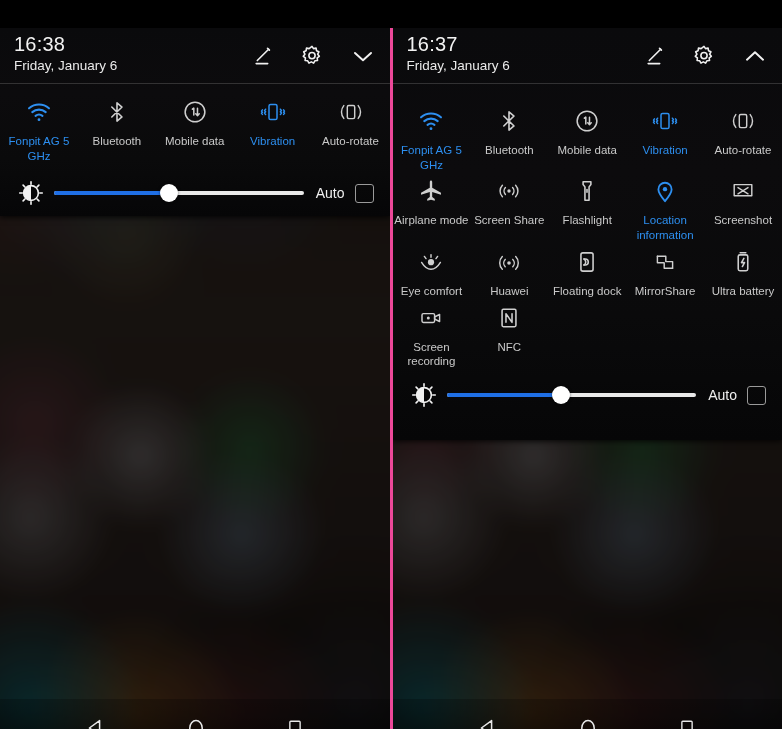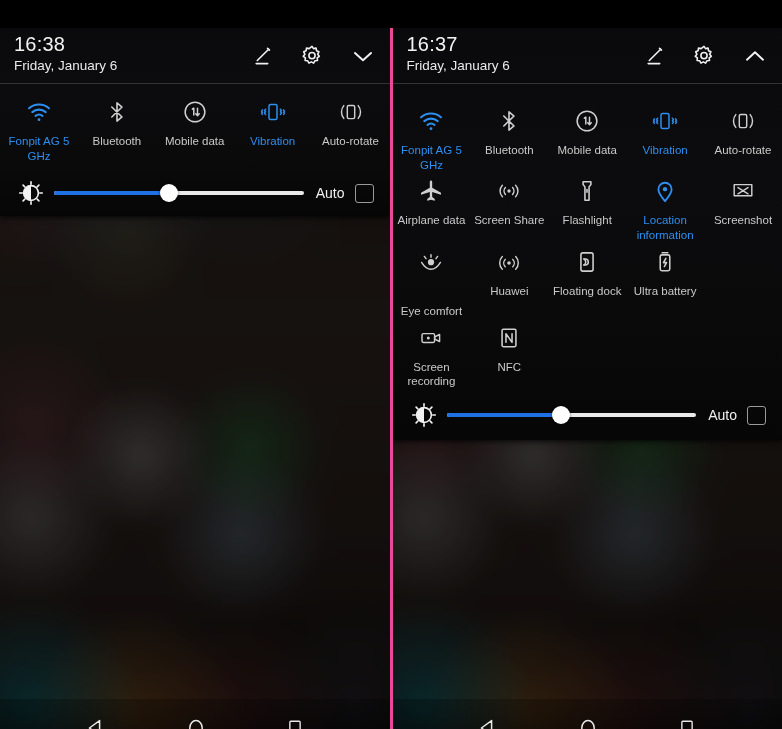--- a/index.html
+++ b/index.html
@@ -331,21 +331,21 @@
               <div class="tile-lbl">Auto-rotate</div>
             </div>
           </div>
           <div class="trow">
             <div class="tile" style="cursor: pointer;">
               <div class="tile-ico">
                 <svg width="26" height="26" viewBox="0 0 24 24" fill="#cfcfcf" stroke="none">
                   <path d="M12 2.2c.62 0 1.1.62 1.1 1.4v5.3l8.1 4.6v1.9l-8.1-2.5v4.7l2.4 1.8v1.5L12 20.1l-3.5.8v-1.5l2.4-1.8v-4.7l-8.1 2.5v-1.9l8.1-4.6V3.6c0-.78.48-1.4 1.1-1.4z"></path>
                 </svg>
               </div>
-              <div class="tile-lbl">Airplane data</div>
+              <div class="tile-lbl">Airplane mode</div>
             </div>
             <div class="tile" style="cursor: pointer;">
               <div class="tile-ico">
                 <svg width="28" height="26" viewBox="0 0 28 24" fill="none" stroke="#cfcfcf" stroke-width="1.45" stroke-linecap="round">
                   <circle cx="14" cy="12" r="1.7" fill="#cfcfcf" stroke="none"></circle>
                   <path d="M10.4 8.6a5 5 0 0 0 0 6.8"></path>
                   <path d="M17.6 8.6a5 5 0 0 1 0 6.8"></path>
                   <path d="M7.4 6.2a8.4 8.4 0 0 0 0 11.6"></path>
                   <path d="M20.6 6.2a8.4 8.4 0 0 1 0 11.6"></path>
                 </svg>
@@ -374,21 +374,21 @@
               <div class="tile-ico">
                 <svg width="28" height="26" viewBox="0 0 28 24" fill="none" stroke="#cfcfcf" stroke-width="1.45" stroke-linecap="round" stroke-linejoin="round">
                   <path d="M5.2 5.6h17.6v11.2H5.2z"></path>
                   <path d="M9 8.6l10 6.2M19 8.6l-10 6.2"></path>
                 </svg>
               </div>
               <div class="tile-lbl">Screenshot</div>
             </div>
           </div>
           <div class="trow">
-            <div class="tile" style="cursor: pointer; gap: 20px;">
+            <div class="tile" style="cursor: pointer;">
               <div class="tile-ico">
                 <svg width="28" height="24" viewBox="0 0 28 24" fill="none" stroke="#cfcfcf" stroke-width="1.45" stroke-linecap="round" stroke-linejoin="round">
                   <path d="M4.6 12.4c2.8 4.6 6.2 6.9 9.4 6.9s6.6-2.3 9.4-6.9"></path>
                   <ellipse cx="14" cy="12.2" rx="3.1" ry="3.1" fill="#cfcfcf" stroke="none"></ellipse>
                   <path d="M14 4.6v2.6M7.4 6.4l1.6 2.2M20.6 6.4l-1.6 2.2"></path>
                 </svg>
               </div>
               <div class="tile-lbl">Eye comfort</div>
             </div>
             <div class="tile" style="cursor: pointer;">
@@ -405,20 +405,31 @@
             </div>
             <div class="tile" style="cursor: pointer;">
               <div class="tile-ico">
                 <svg width="26" height="26" viewBox="0 0 24 24" fill="none" stroke="#cfcfcf" stroke-width="1.45" stroke-linecap="round" stroke-linejoin="round">
                   <rect x="6.4" y="3.6" width="11.2" height="16.8" rx="1.8"></rect>
                   <path d="M9.2 9.2a3.2 3.2 0 0 1 0 5.6"></path>
                   <path d="M9.2 9.2h1.2a2.8 2.8 0 0 1 0 5.6H9.2"></path>
                 </svg>
               </div>
               <div class="tile-lbl">Floating dock</div>
+            </div>
+            <div class="tile" style="cursor: pointer;">
+              <div class="tile-ico">
+                <svg width="28" height="26" viewBox="0 0 28 24" fill="none" stroke="#cfcfcf" stroke-width="1.45" stroke-linecap="round" stroke-linejoin="round">
+                  <path d="M6.4 6.2h8.4v5.2"></path>
+                  <path d="M6.4 6.2v6.6h6.3"></path>
+                  <path d="M21.6 18.2h-8.4v-5.2"></path>
+                  <path d="M21.6 18.2v-6.6h-6.3"></path>
+                </svg>
+              </div>
+              <div class="tile-lbl">MirrorShare</div>
             </div>
             <div class="tile" style="cursor: pointer;">
               <div class="tile-ico">
                 <svg width="26" height="26" viewBox="0 0 24 24" fill="none" stroke="#cfcfcf" stroke-width="1.45" stroke-linecap="round" stroke-linejoin="round">
                   <rect x="7.6" y="5.4" width="8.8" height="14.6" rx="1.5"></rect>
                   <path d="M9.4 3.4h5.2"></path>
                   <path d="M12.8 8.6l-2.2 4h2.8l-2 3.6"></path>
                 </svg>
               </div>
               <div class="tile-lbl">Ultra battery</div>

